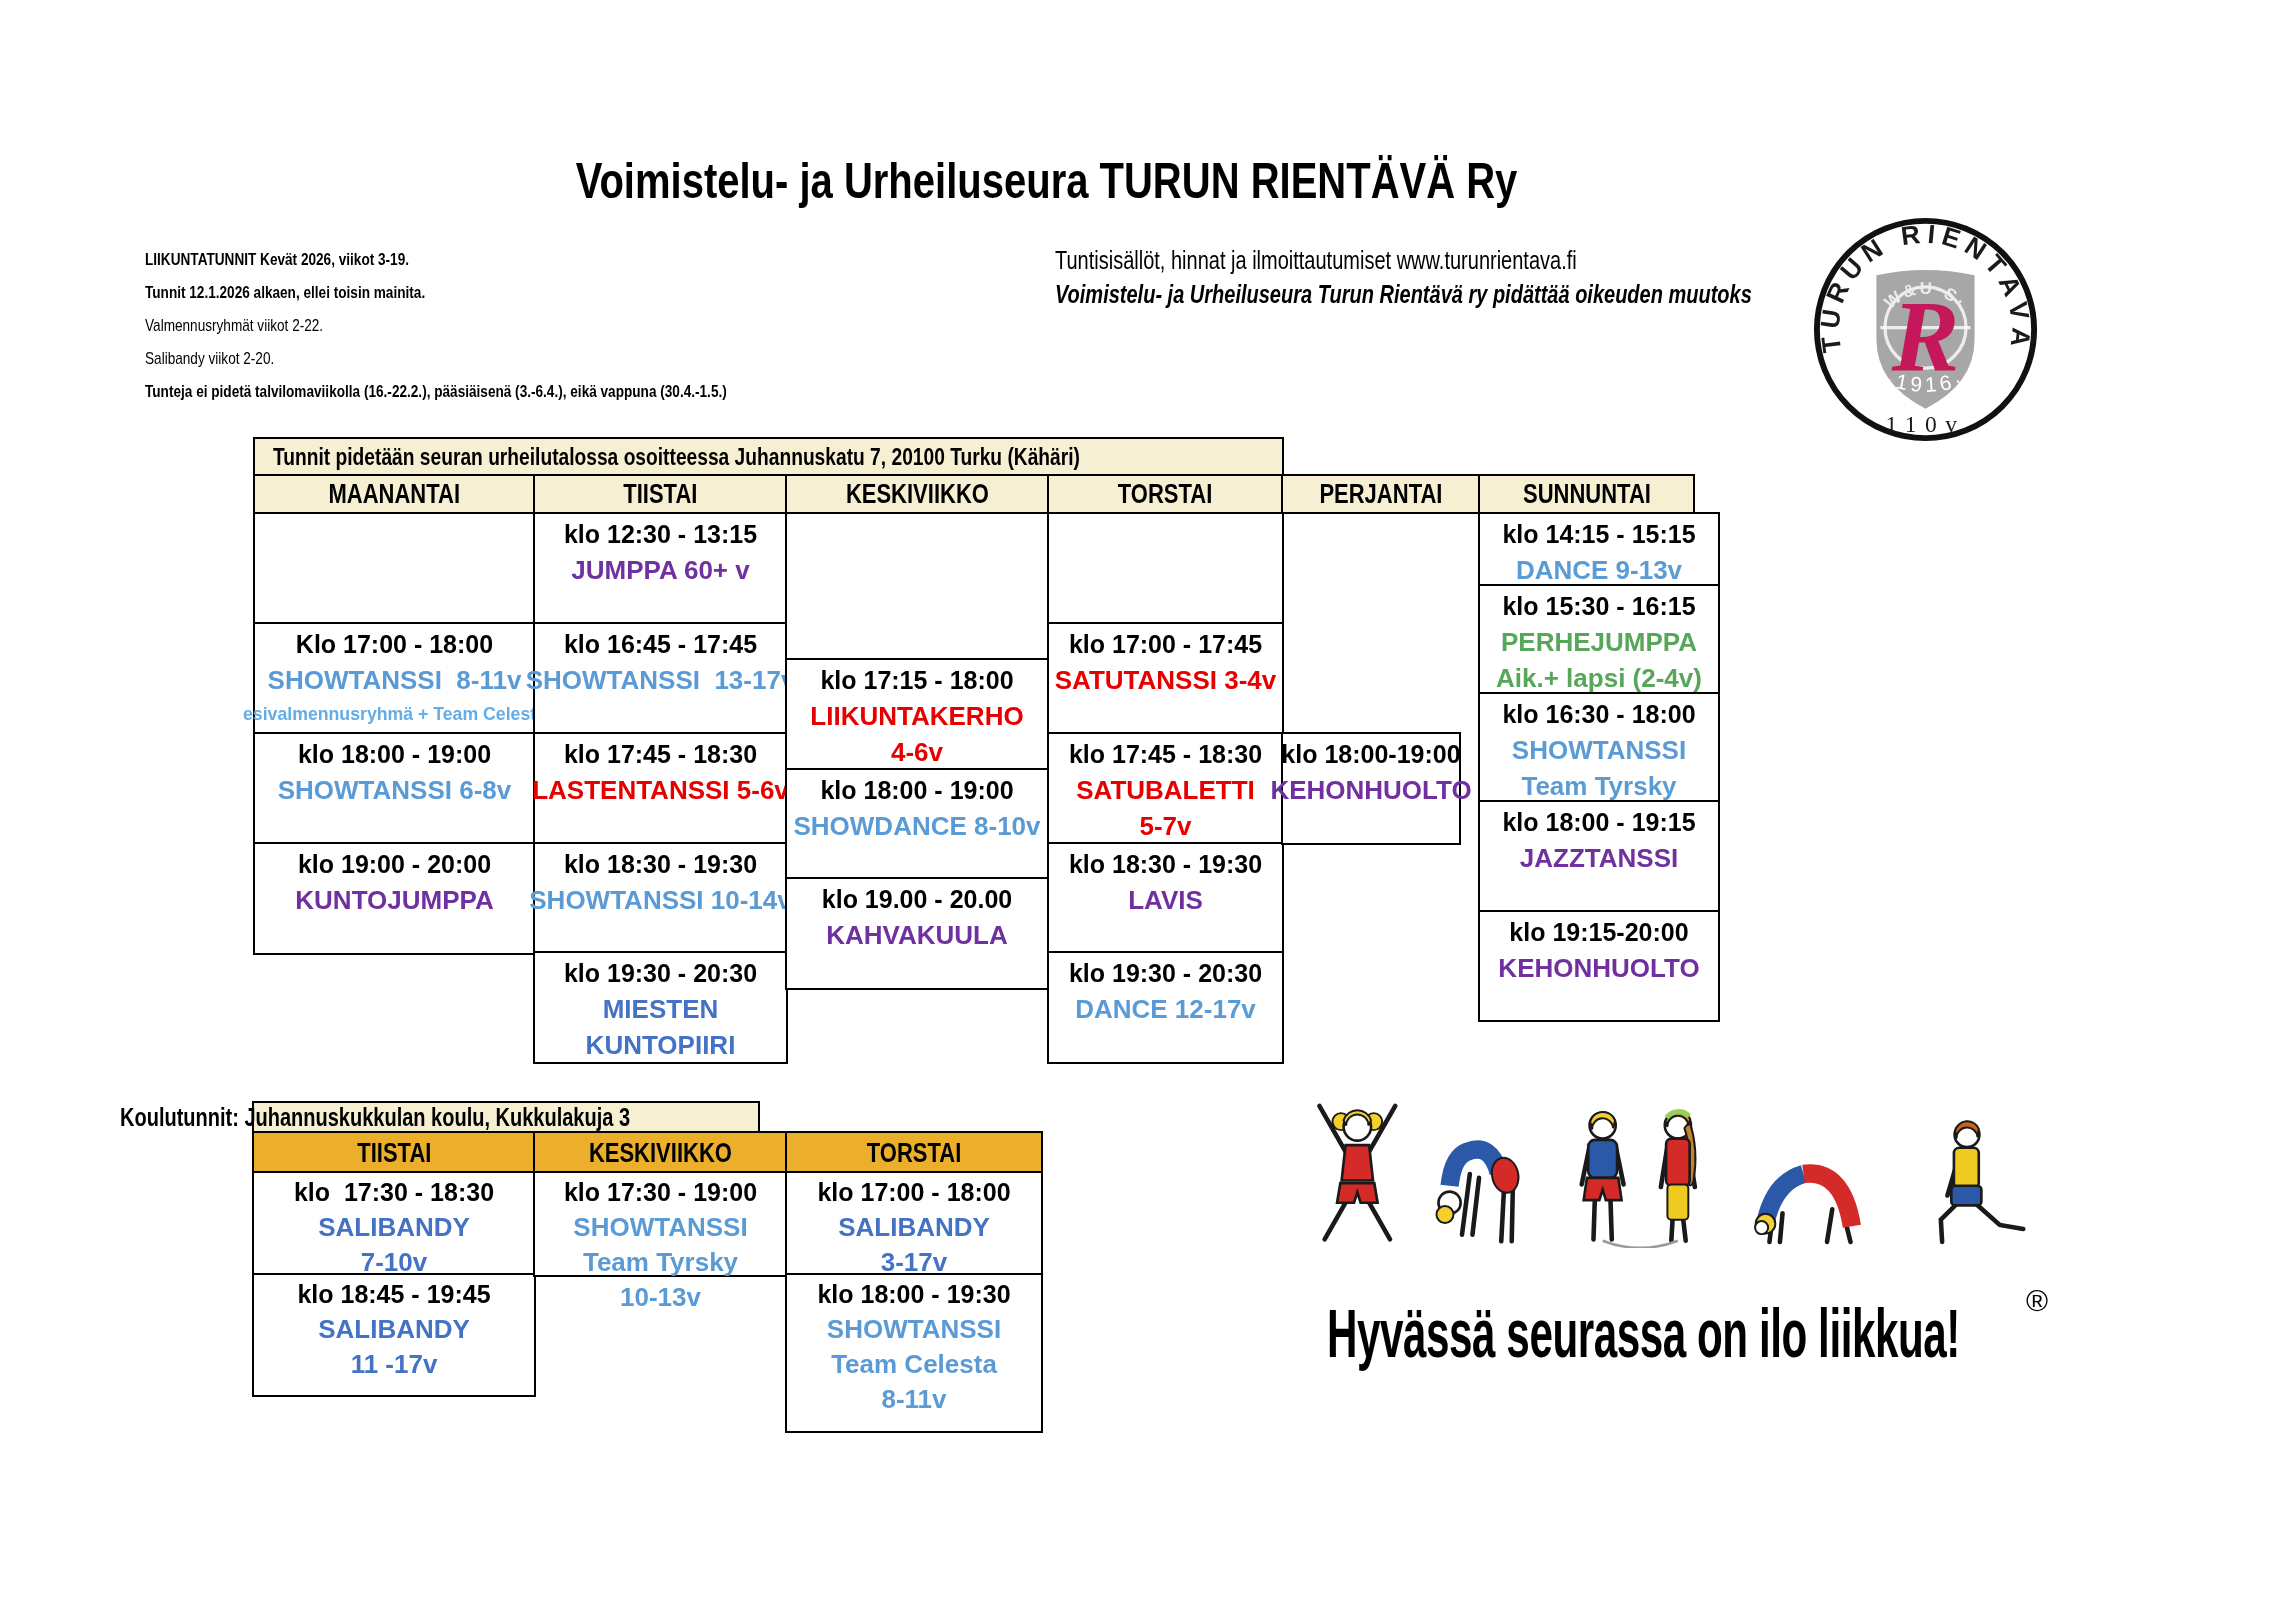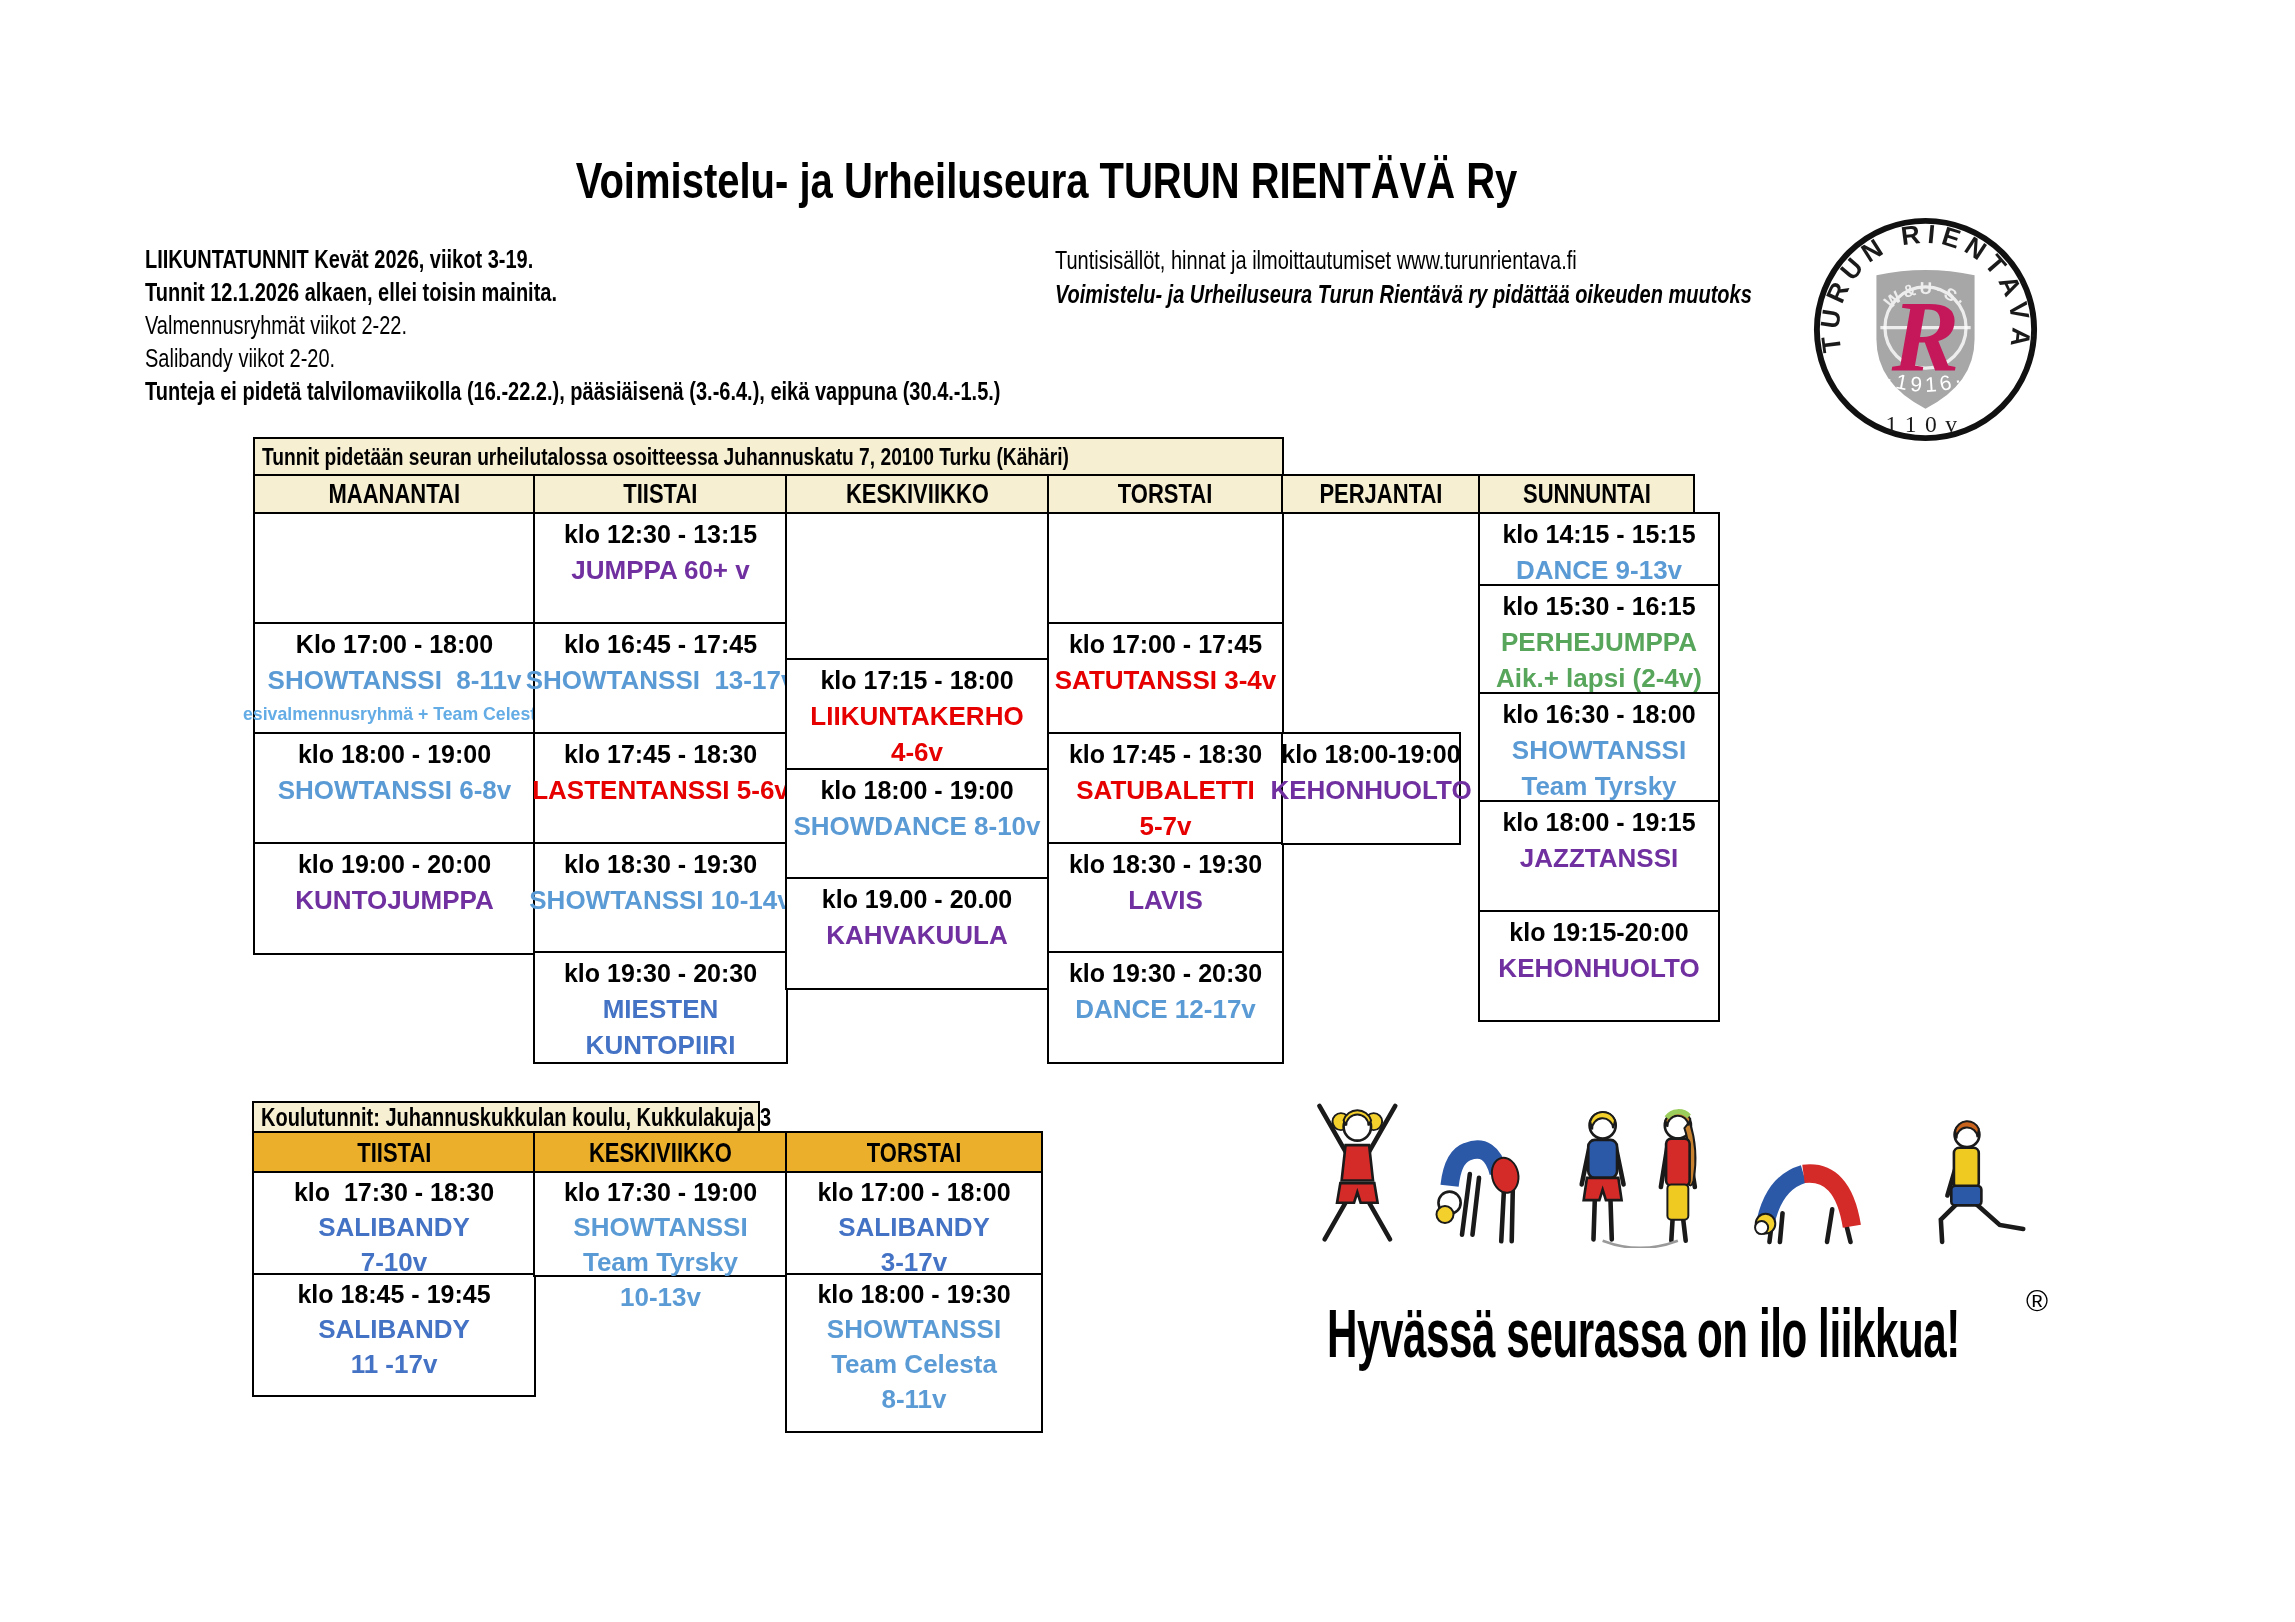--- a/index.html
+++ b/index.html
@@ -1,37 +1,37 @@
 <!DOCTYPE html>
 <html style="font-size:10.5px"><head>
 <meta charset="utf-8">
 <style>
   html,body{margin:0;padding:0;background:#fff;}
   body{width:2295px;height:1623px;position:relative;font-family:"Liberation Sans",sans-serif;color:#000;overflow:hidden;}
   .nw{display:inline-block;transform:scaleX(.8);transform-origin:center;white-space:nowrap;}
   .nwl{display:inline-block;transform:scaleX(.8);transform-origin:left center;white-space:nowrap;}
   .page-title{position:absolute;left:0;top:152px;width:2094px;text-align:center;font-size:50px;font-weight:bold;}
   .info-left{position:absolute;left:145px;top:243px;}
-  .info-left div{font-size:25px;line-height:33px;white-space:nowrap;}
+  .info-left div{font-size:17px;line-height:33px;white-space:nowrap;}
   .b{font-weight:bold;}
   .info-right{position:absolute;left:1055px;top:243px;}
   .info-right div{font-size:25px;line-height:34px;white-space:nowrap;}
   .bi{font-weight:bold;font-style:italic;}
   .cell,.hcell{position:absolute;background:#fff;border:2.6px solid #000;box-sizing:border-box;
     display:flex;flex-direction:column;align-items:center;padding-top:2px;}
   .hcell{background:#F6EFD2;justify-content:center;padding-top:0;}
   .hcell .d{font-size:27.5px;font-weight:bold;}
   .gold{background:#EBAF2B;}
   .cell .tm{font-size:25px;font-weight:bold;line-height:36px;white-space:pre;}
   .cell .cl{font-size:26px;font-weight:bold;line-height:36px;white-space:pre;}
   .cell .cl.small{font-size:17.7px;line-height:33px;}
   .sch .tm{line-height:35px;}
   .sch .cl{line-height:35px;}
   .addr{position:absolute;background:#F6EFD2;border:2.6px solid #000;box-sizing:border-box;
-    display:flex;align-items:center;padding-left:6.5px;font-size:24px;font-weight:bold;}
+    display:flex;align-items:center;padding-left:6.5px;font-size:24px;font-weight:bold;justify-content:flex-end;}
   .slogan{position:absolute;left:1327px;top:1294px;white-space:nowrap;}
   .slogan-text{display:inline-block;font-size:68px;font-weight:bold;letter-spacing:-0.7px;transform:scaleX(.62);transform-origin:left top;}
   .slogan-mark{position:absolute;left:699px;top:-10.5px;font-size:30px;}
   svg text{font-family:"Liberation Sans",sans-serif;}
   .serif{font-family:"Liberation Serif",serif;}
 </style>
 </head>
 <body>
 
 <div class="page-title"><span class="nw">Voimistelu- ja Urheiluseura TURUN RIENTÄVÄ Ry</span></div>

